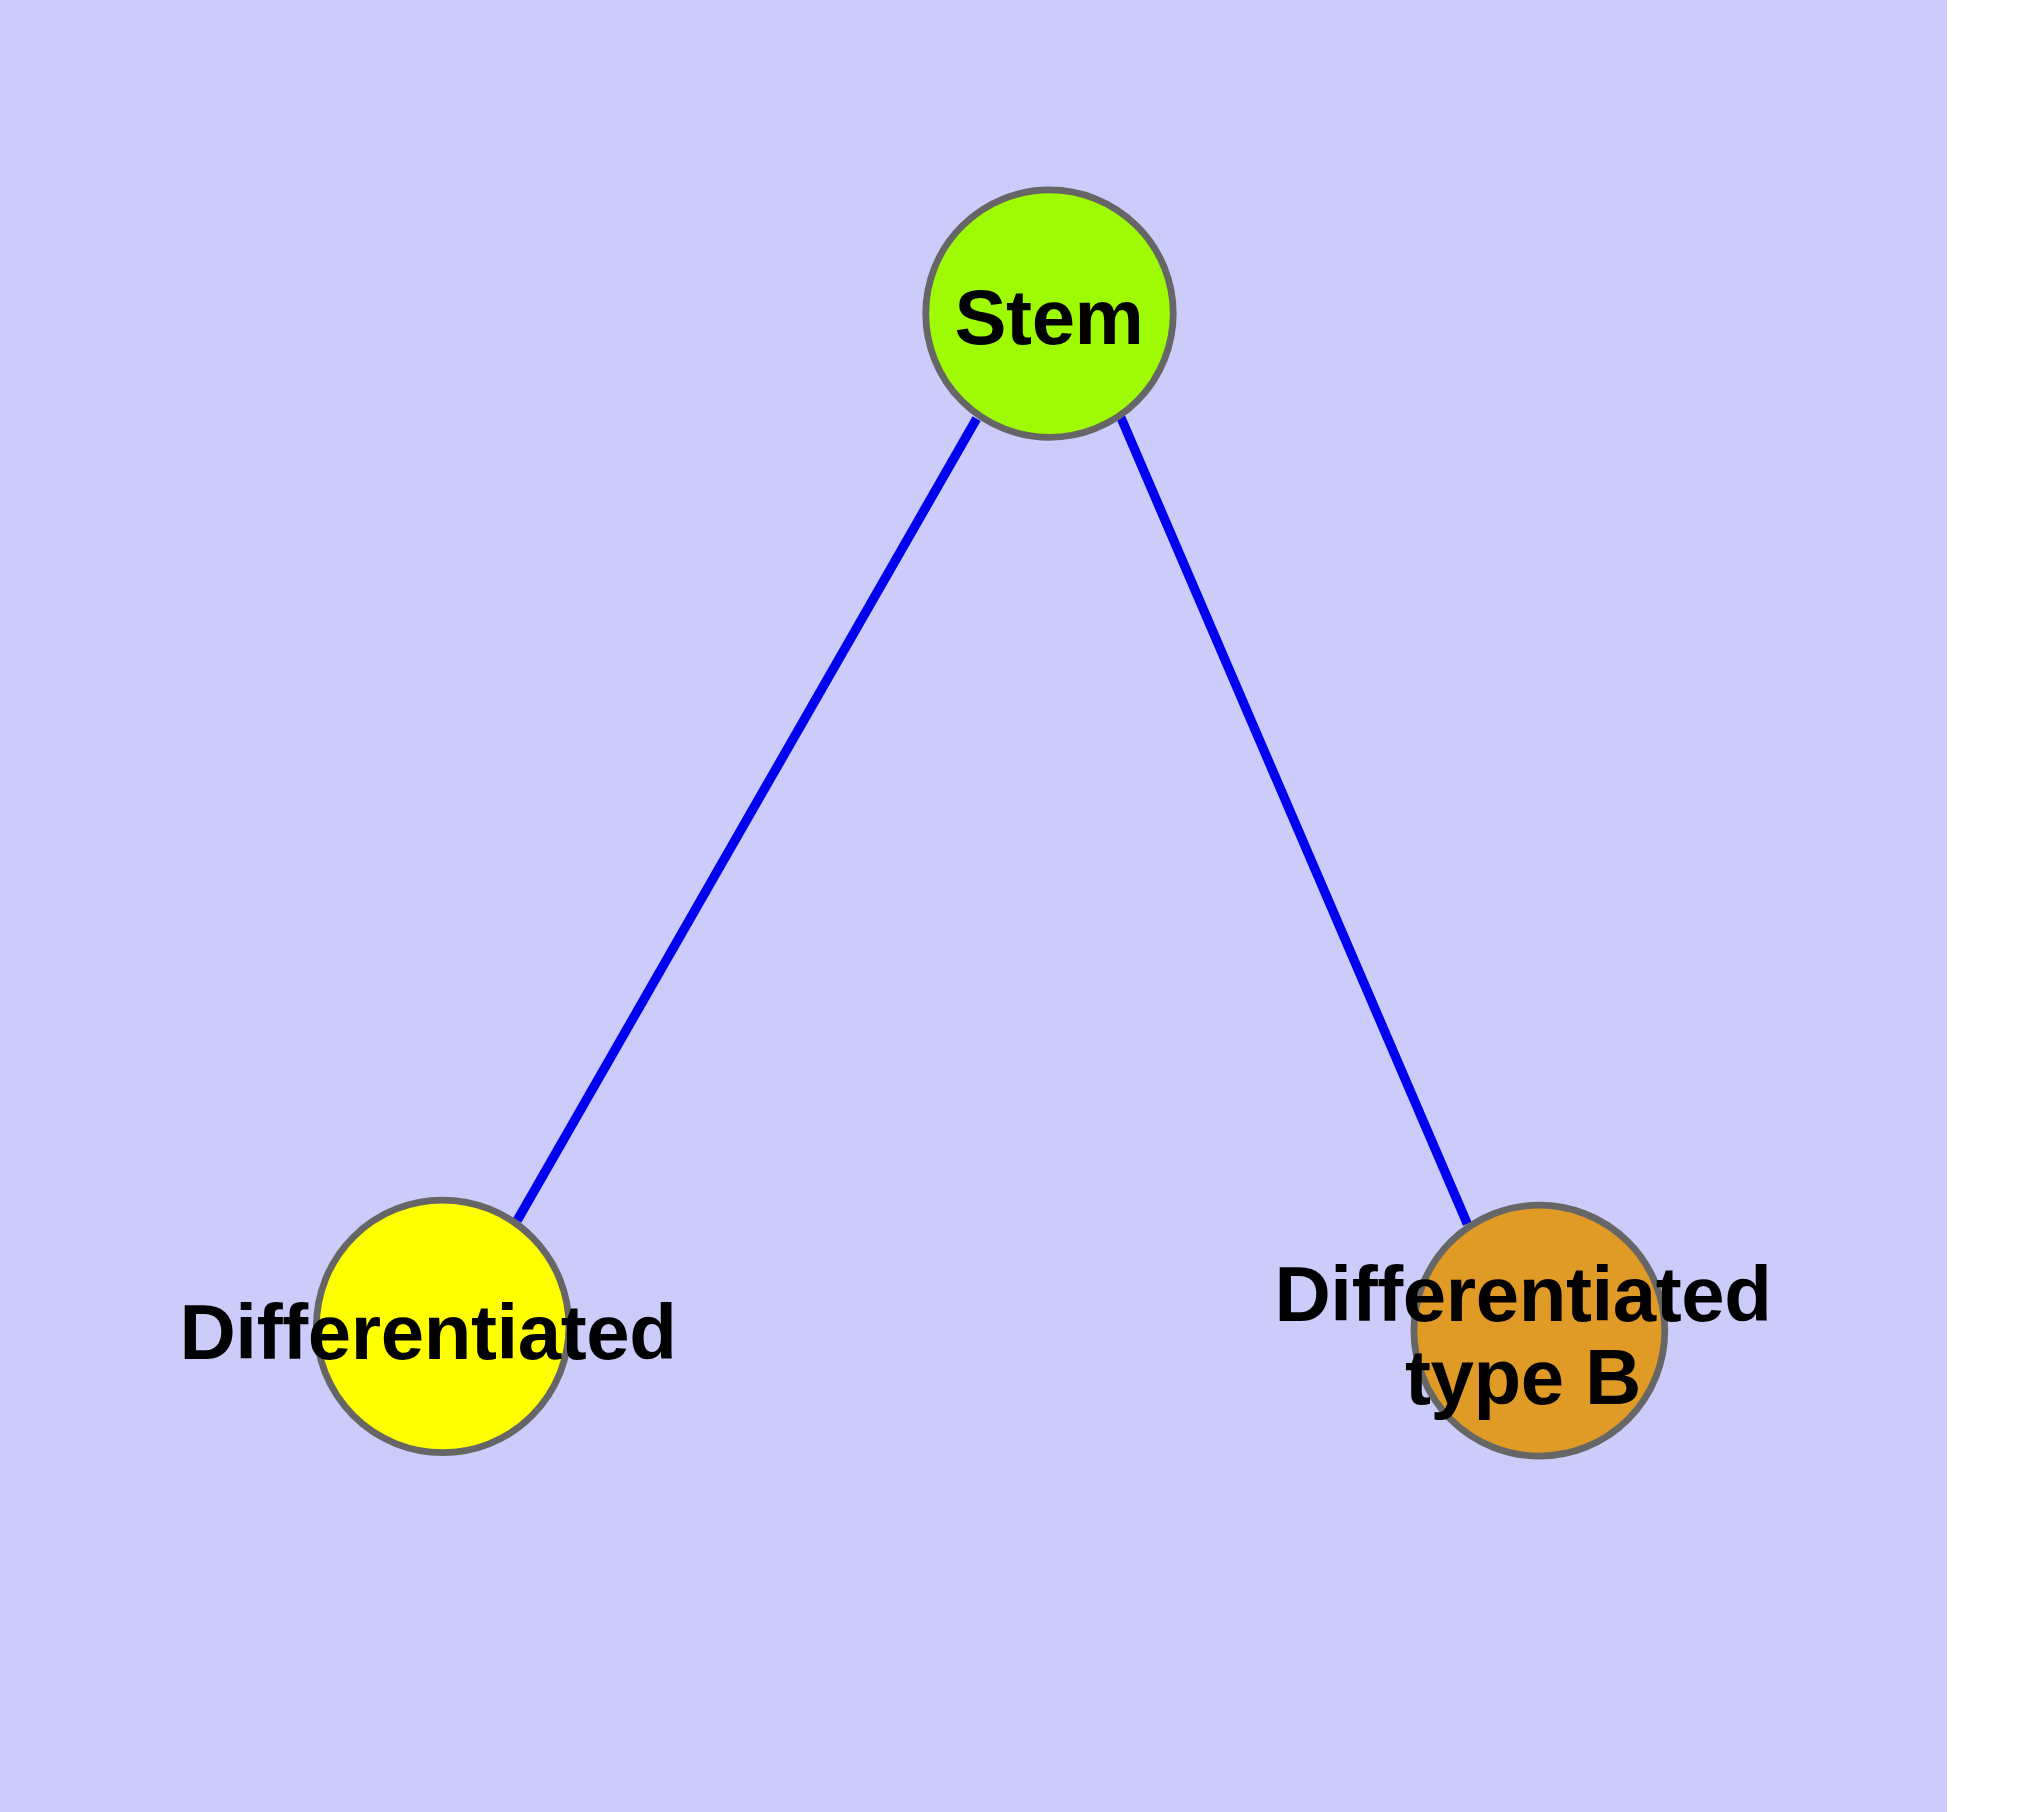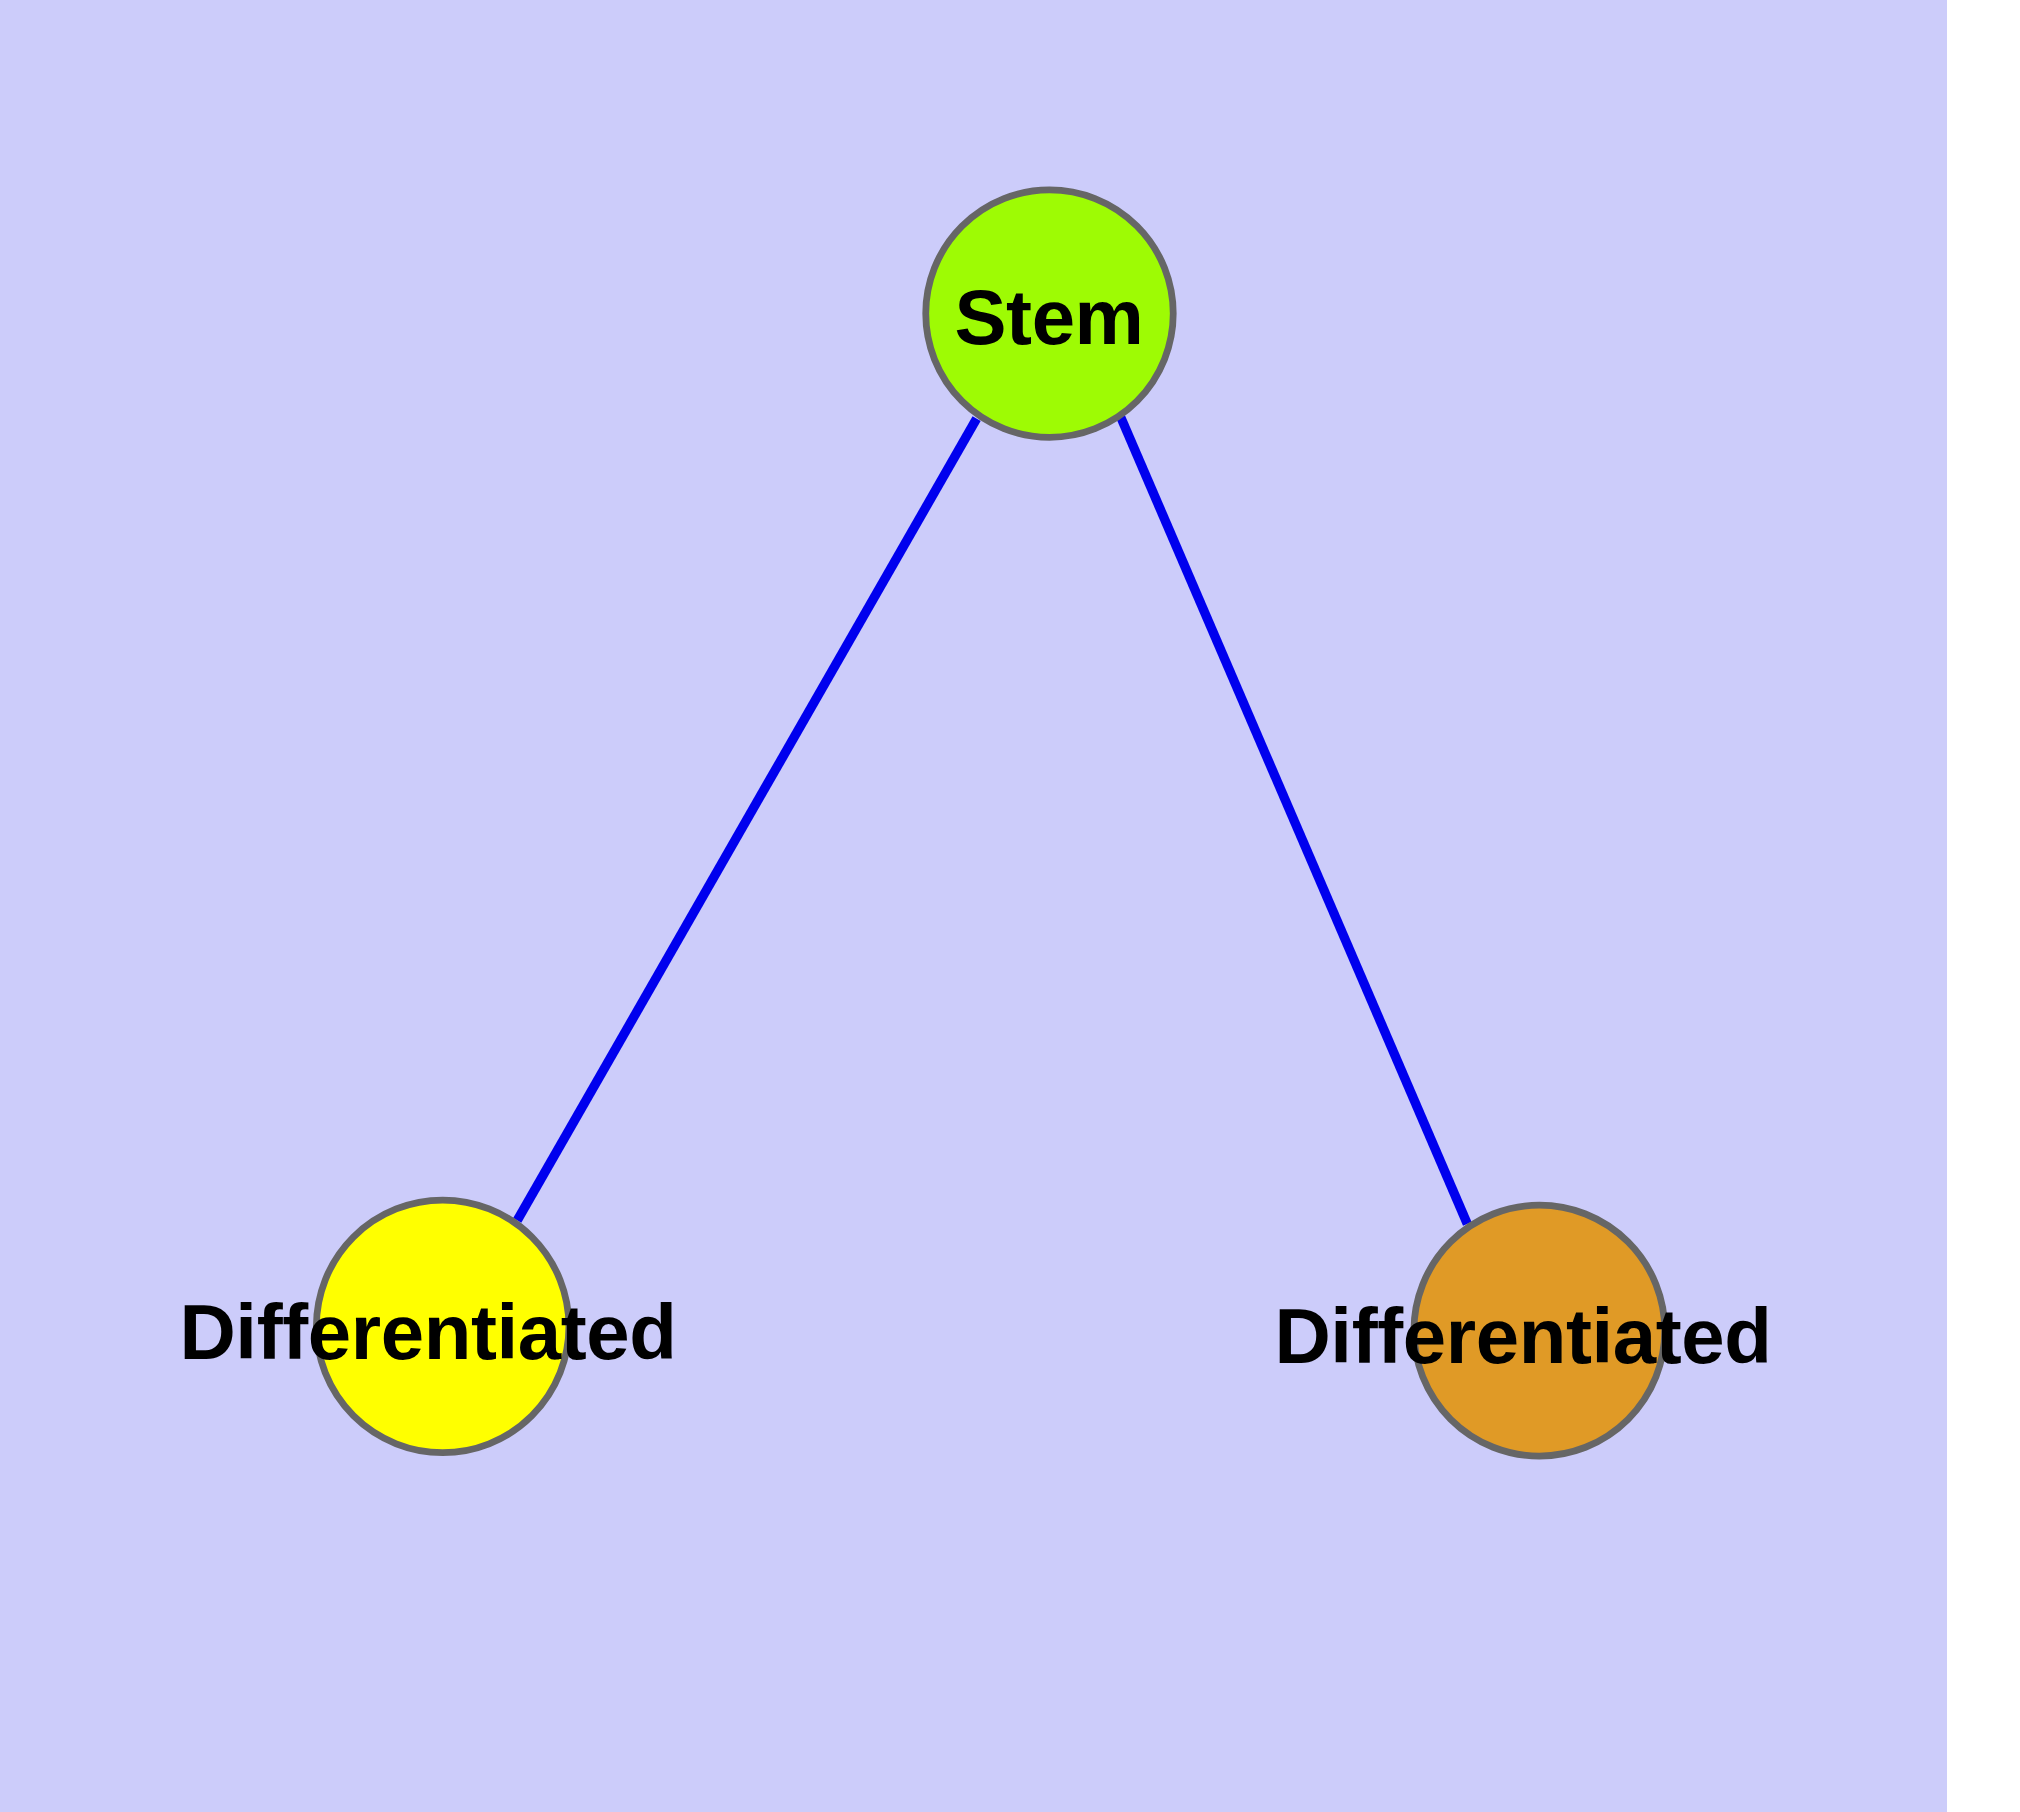--- a/index.html
+++ b/index.html
@@ -73,16 +73,16 @@
       <circle id="node-stem" cx="1238" cy="370" r="146" fill="#9efb04" stroke="#666666" stroke-width="8"></circle>
       <circle id="node-diff-a" cx="522" cy="1565" r="149" fill="#ffff00" stroke="#666666" stroke-width="8"></circle>
       <circle id="node-diff-b" cx="1816" cy="1570" r="148" fill="#e09a26" stroke="#666666" stroke-width="8"></circle>
     </g>
   </svg>
 
   <div class="node-label" id="label-stem"><span>Stem</span></div>
 
   <div class="node-label" id="label-diff-a"><span>Differentiated</span><br></div>
 
-  <div class="node-label" id="label-diff-b"><span>Differentiated</span><br></div>
+  <div class="node-label" id="label-diff-b"><span>Differentiated</span><br><span>type B</span></div>
 
 </div>
 
 
 </body></html>

